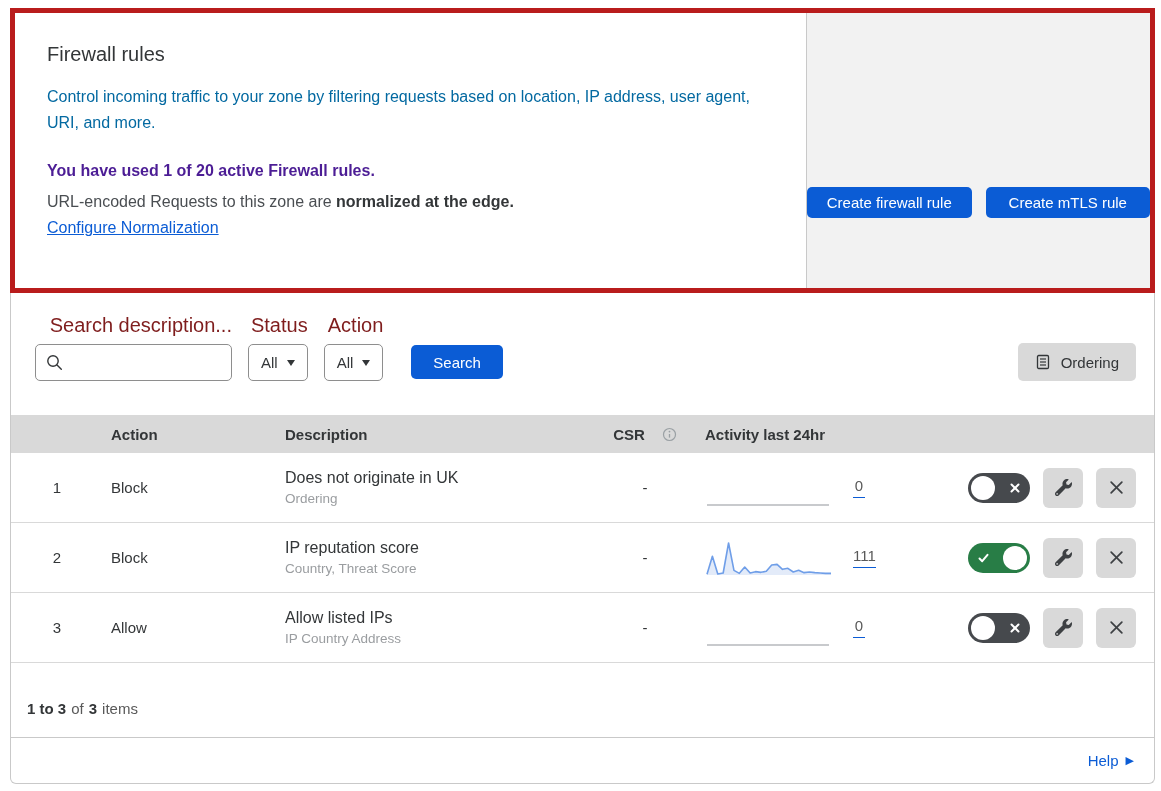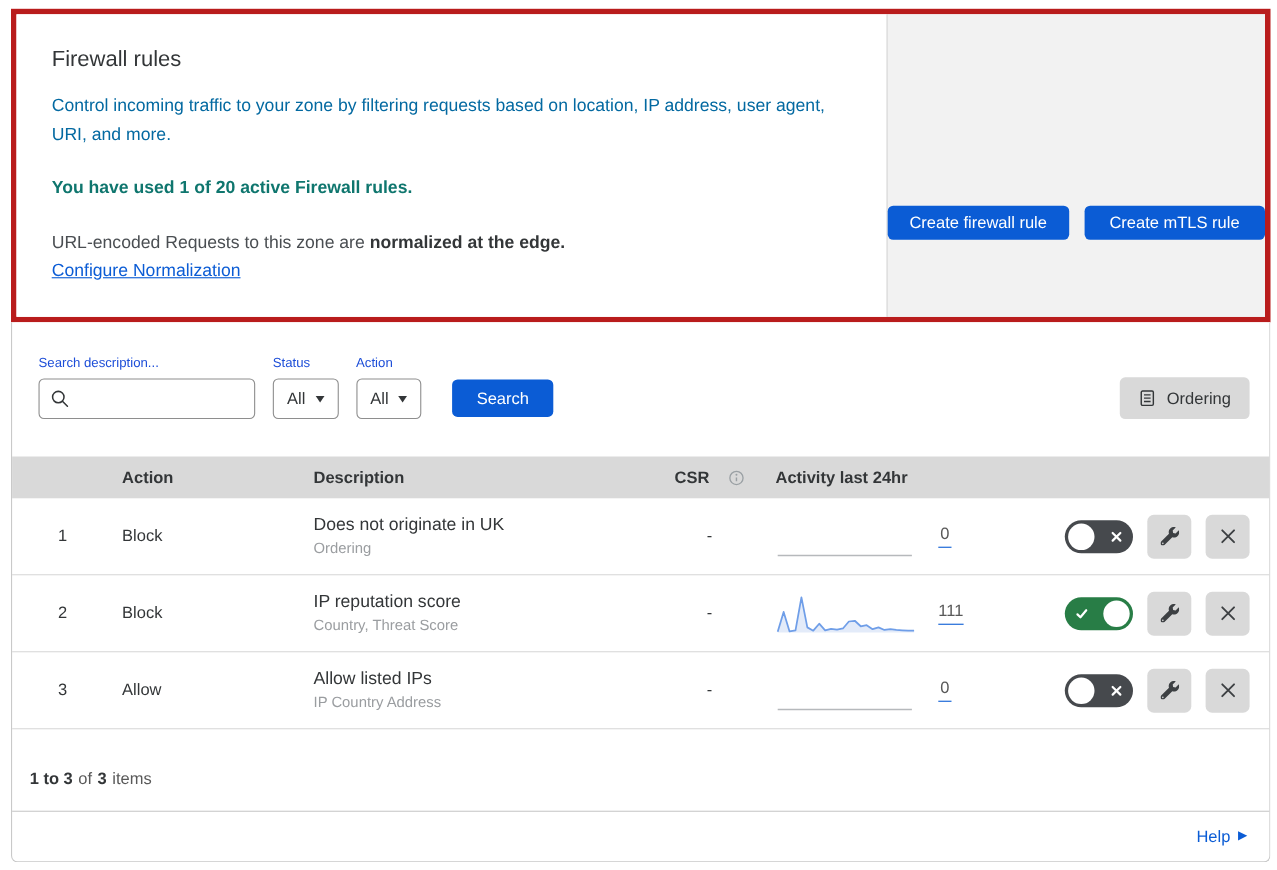--- a/index.html
+++ b/index.html
@@ -10,32 +10,32 @@
     color:#36393a; overflow:hidden;
   }
   .page { margin:8px 6px 0 10px; width:1145px; }
 
   
   .top-block { display:flex; height:285px; border:5px solid #b91c1c; }
   .top-left { flex:1; background:#fff; border-right:1px solid #c9c9c9; padding:30px 40px 0 32px; }
   .top-right { width:343px; background:#f2f2f2; display:flex; flex-direction:row; align-items:center; padding-top:104px; gap:14px; }
   .page-title { font-size:20px; font-weight:400; color:#333638; margin:0 0 18px 0; }
   .desc { font-size:16px; line-height:26px; color:#0369a1; margin:0 0 26px 0; max-width:730px; }
-  .usage { font-size:16px; font-weight:700; color:#0f766e; margin:0 0 32px 0; }
+  .usage { font-size:16px; font-weight:700; color:#4c1d95; margin:0 0 13px 0; }
   .norm { font-size:16px; color:#4a4e52; margin:0 0 8px 0; }
   .norm .bold { font-weight:700; color:#333638; }
   .norm-link { display:inline-block; font-size:16px; color:#0b5cd5; text-decoration:underline; cursor:pointer; }
   .btn-primary { width:272px; height:31px; background:#0b5cd5; color:#fff; border:none; border-radius:5px; font-size:15px; font-family:inherit; cursor:pointer; }
 
   
   .main-block { border:1px solid #c9c9c9; border-top:none; border-radius:0 0 6px 6px; background:#fff; }
 
   .filter-bar { display:flex; align-items:flex-end; padding:18px 18px 24px 24px; height:112px; }
   .f-group { display:flex; flex-direction:column; gap:7px; margin-right:16px; }
-  .f-label { font-size:12px; color:#1d4ed8; }
+  .f-label { font-size:20px; color:#7f1d1d;text-align:right; }
   .search-box { width:197px; height:37px; border:1px solid #8e8e8e; border-radius:5px; display:flex; align-items:center; padding:0 10px; background:#fff; }
   .search-box input { border:none; outline:none; flex:1; min-width:0; font-size:15px; font-family:inherit; margin-left:8px; background:transparent; }
   .dropdown { height:37px; border:1px solid #8e8e8e; border-radius:5px; display:flex; align-items:center; gap:9px; padding:0 12px; font-size:15px; color:#333638; background:#fff; cursor:pointer; }
   .caret { width:0; height:0; border-left:4.5px solid transparent; border-right:4.5px solid transparent; border-top:6px solid #333638; }
   .btn-search { height:34px; padding:0 22px; background:#0b5cd5; color:#fff; border:none; border-radius:5px; font-size:15px; font-family:inherit; margin-left:12px; margin-bottom:2px; cursor:pointer; }
   .spacer { flex:1; }
   .btn-ordering { height:38px; padding:0 17px; background:#d9d9d9; border:none; border-radius:5px; font-size:15px; color:#333638; font-family:inherit; display:flex; align-items:center; gap:10px; cursor:pointer; }
 
   .grid-cols { display:grid; grid-template-columns:92px 172px 325px 90px 230px 1fr; align-items:center; }
   .thead { height:38px; background:#d9d9d9; font-size:15px; font-weight:700; color:#333638; margin-top:10px; }

